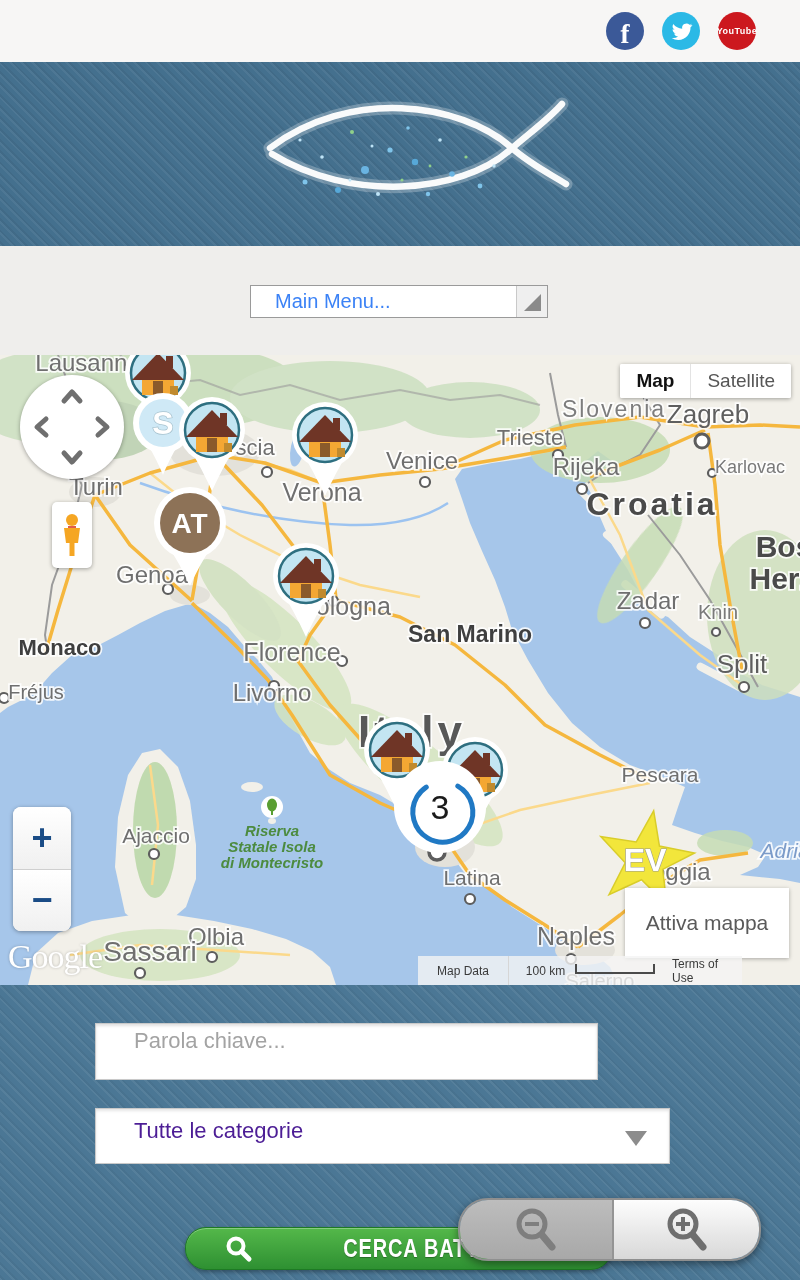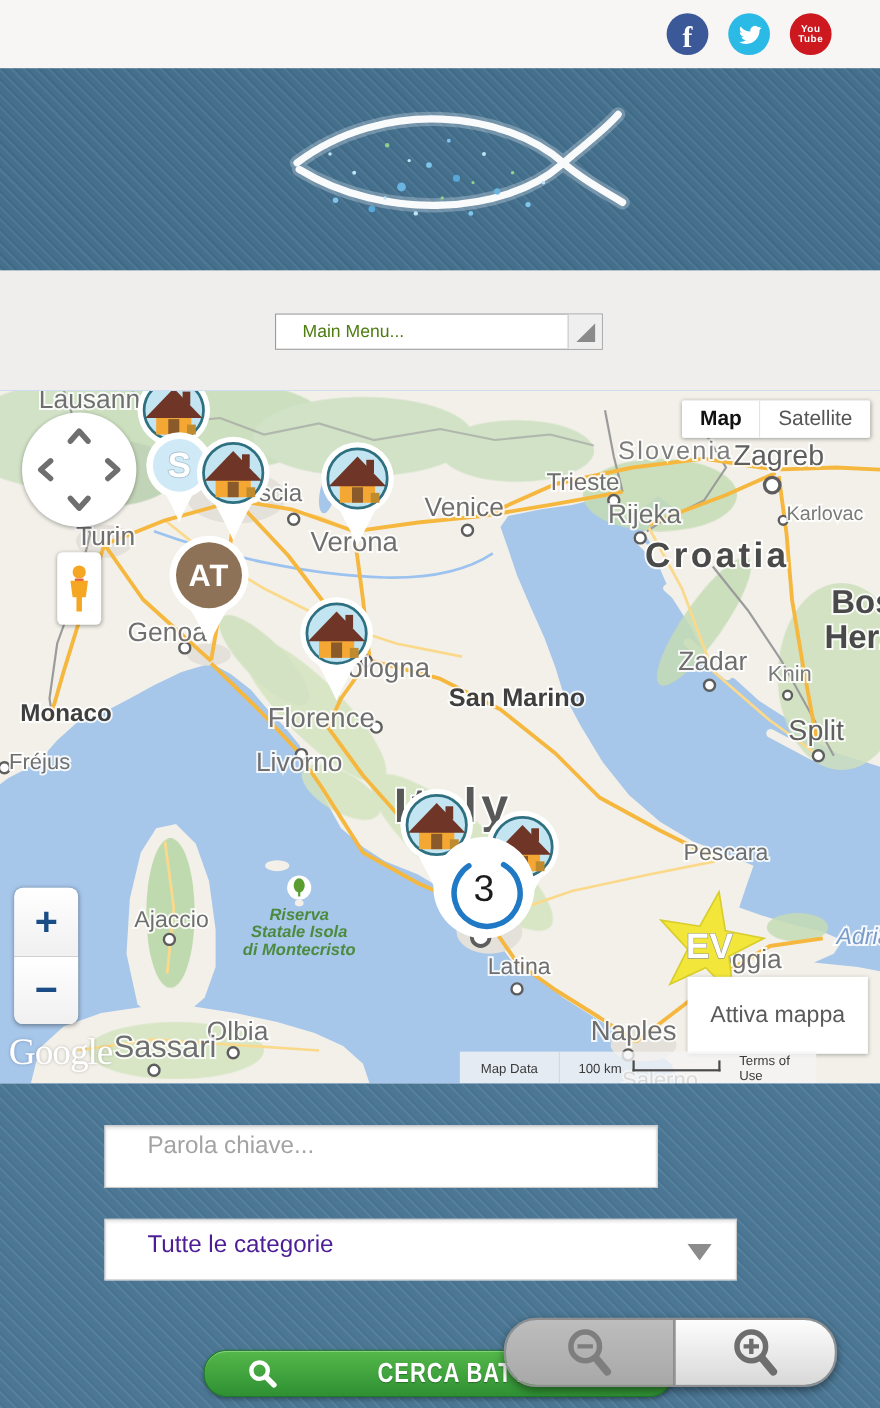--- a/index.html
+++ b/index.html
@@ -5,35 +5,35 @@
   html,body{margin:0;padding:0}
   body{width:800px;height:1280px;position:relative;overflow:hidden;
        font-family:"Liberation Sans",sans-serif;background:#fff}
 
   
   .topbar{position:absolute;left:0;top:0;width:800px;height:62px;background:#f7f6f5}
   .social{position:absolute;top:12px;right:44px;display:flex;gap:18px}
   .soc{width:38px;height:38px;border-radius:50%;display:flex;align-items:center;justify-content:center;color:#fff}
   .soc.fb{background:#3b5998;font-family:"Liberation Serif",serif;font-weight:bold;font-size:27px;padding-top:6px;box-sizing:border-box}
   .soc.tw{background:#2bb9e6}
-  .soc.yt{background:#cc181e;flex-direction:column;line-height:9px;font-size:9px;font-weight:bold;letter-spacing:.5px}
+  .soc.yt{background:#cc181e;line-height:9px;font-size:9px;font-weight:bold;letter-spacing:.5px}
 
   
   .header{position:absolute;left:0;top:62px;width:800px;height:184px;background:#44708e;
     background-image:repeating-linear-gradient(45deg,rgba(255,255,255,.05) 0 2px,rgba(0,0,0,.05) 2px 4px,transparent 4px 8px)}
   .logo-svg{position:absolute;left:0;top:0}
   .site-title{position:absolute;left:0;top:128px;width:800px;text-align:center;color:#fff;
     font-size:40px;font-weight:bold;letter-spacing:0}
   .site-title span{display:inline-block;transform:scaleX(.82)}
 
   
   .menu-strip{position:absolute;left:0;top:246px;width:800px;height:109px;background:#efeeec}
   .mainmenu{position:absolute;left:250px;top:39px;width:298px;height:33px;background:#fff;
     border:1px solid #9a9a9a;box-sizing:border-box;display:flex;align-items:center}
-  .mainmenu .txt{flex:1;padding-left:24px;font-size:16px;color:#4d7c0f}
+  .mainmenu .txt{flex:1;padding-left:24px;font-size:20px;color:#3b82f6}
   .mainmenu .arrowbox{width:31px;height:31px;border-left:1px solid #c9c9c9;background:#efefef;
     display:flex;align-items:flex-end;justify-content:flex-end;box-sizing:border-box;padding:6px}
   .mainmenu .tri{width:0;height:0;border-bottom:17px solid #8a8a8a;border-left:17px solid transparent}
 
   
   .map-wrap{position:absolute;left:0;top:355px;width:800px;height:630px;overflow:hidden;background:#a6c6ea}
   .map-wrap svg{display:block}
   .mapctl{position:absolute;background:#fff;box-shadow:0 1px 4px rgba(0,0,0,.35)}
   .maptype{top:9px;right:9px;display:flex;height:34px;border-radius:2px;overflow:hidden}
   .maptype .mt{padding:12px 16px;display:flex;align-items:center;font-size:19px;background:#fff;color:#565656}

